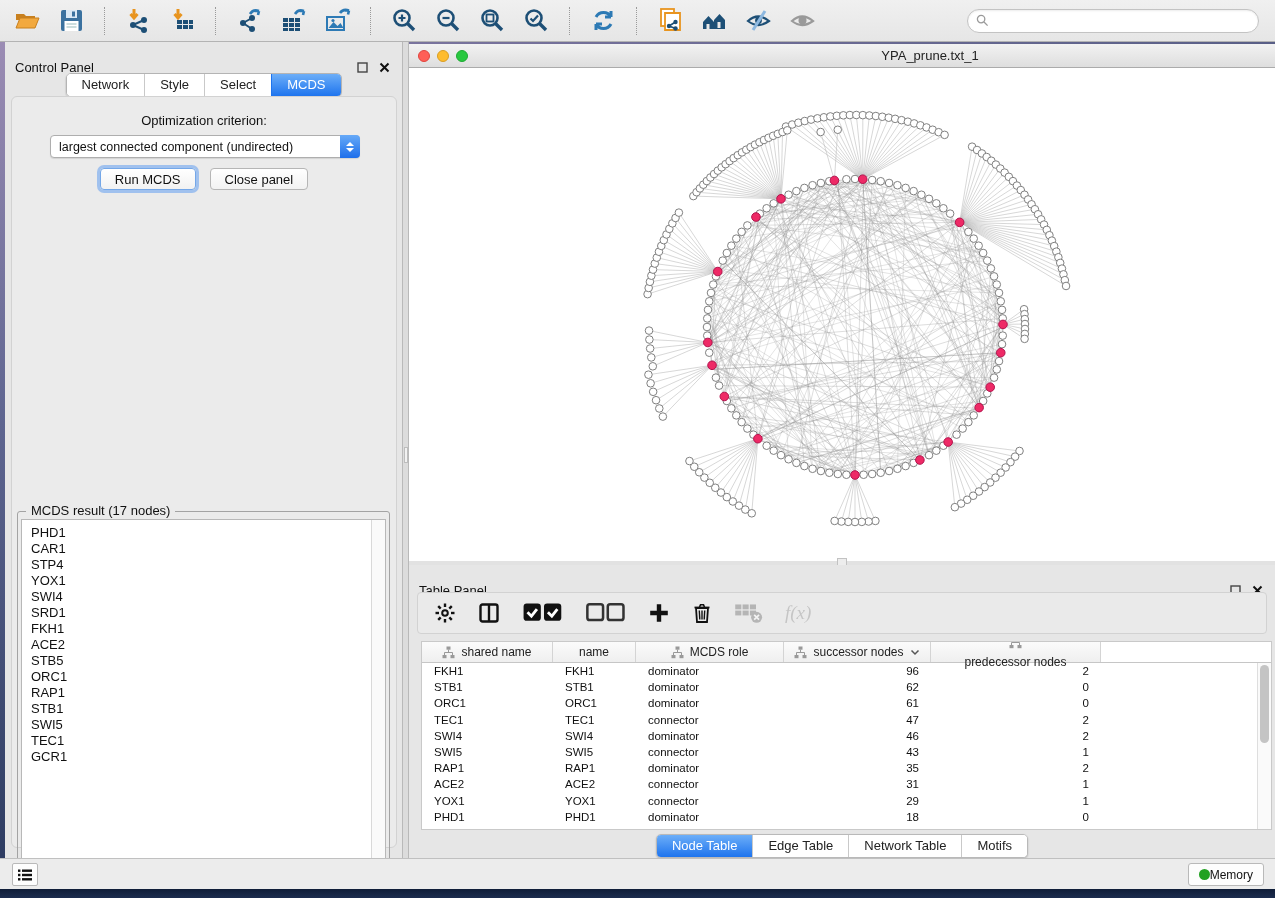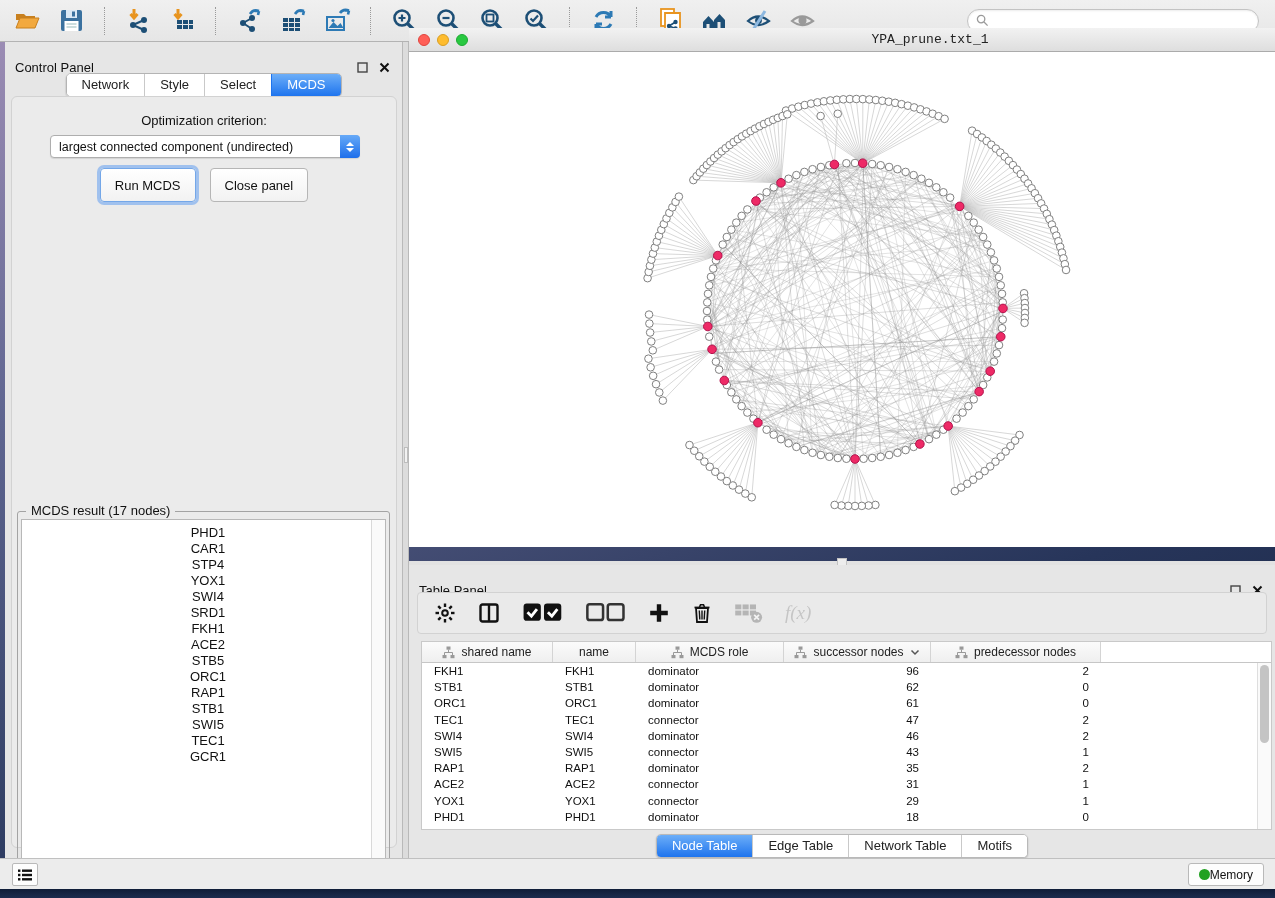--- a/index.html
+++ b/index.html
@@ -50,41 +50,41 @@
     box-shadow:0 1px 1px rgba(0,0,0,.1); font-size:12.5px; color:#111; }
   #criterion-select .val { flex:1; padding:0 8px; white-space:nowrap; overflow:hidden; }
   #criterion-select .stepper { width:20px; height:23px; margin:-1px -1px -1px 0;
     background:linear-gradient(#66a9f7,#1e6feb); border-radius:0 4px 4px 0;
     display:flex; flex-direction:column; align-items:center; justify-content:center; gap:2px; }
   .chev { width:0; height:0; border-left:4px solid transparent; border-right:4px solid transparent; }
   .chev.up { border-bottom:4px solid #fff; }
   .chev.down { border-top:4px solid #fff; }
 
   .cp-buttons { position:absolute; top:71px; left:0; right:0; display:flex; justify-content:center; gap:14px; }
-  .mac-btn { height:34px; padding:0 14px; background:linear-gradient(#ffffff,#f2f2f2);
+  .mac-btn { height:22px; padding:0 14px; background:linear-gradient(#ffffff,#f2f2f2);
     border:1px solid #b6b6b6; border-radius:4px; font-size:13px; color:#111;
     font-family:"Liberation Sans",sans-serif; }
   .mac-btn.focused { box-shadow:0 0 0 3px rgba(110,165,240,.6); border-color:#74a7e8; }
 
   #mcds-groupbox { position:absolute; left:5px; top:414px; width:373px; height:370px;
-    border:1px solid #a3a3a3; border-radius:3px;text-align:center; }
+    border:1px solid #a3a3a3; border-radius:3px; }
   #mcds-legend { position:absolute; top:-9px; left:8px; background:#ebebeb; padding:0 5px; font-size:13px; color:#111; }
   #mcds-list { position:absolute; left:3px; top:7px; right:3px; bottom:3px; background:#fff;
     border:1px solid #b8b8b8; overflow:hidden; }
   #mcds-items { padding:5px 0 0 9px; font-size:13px; line-height:16px; color:#111; }
   #mcds-scroll { position:absolute; right:0; top:0; bottom:0; width:14px; background:#fafafa; border-left:1px solid #d9d9d9; }
 
   
   #v-splitter { position:absolute; left:403px; top:42px; width:6px; height:816px; background:#dcdcdc; border-right:1px solid #b9b9b9; }
   #v-splitter .handle { position:absolute; top:405px; left:1px; width:4px; height:16px; background:#f2f2f2; border:1px solid #bdbdbd; }
   #h-splitter { position:absolute; left:409px; top:561px; width:866px; height:4px; background:#e2e2e2; }
   #h-splitter .handle { position:absolute; left:428px; top:-3px; width:10px; height:8px; background:#ededed; border:1px solid #c2c2c2; }
 
   
-  #network-window { position:absolute; left:409px; top:28px; width:866px; height:519px; background:#0f172a;font-family:Liberation Mono, monospace; }
+  #network-window { position:absolute; left:409px; top:44px; width:866px; height:519px; background:#0f172a; }
   #net-titlebar { height:24px; background:linear-gradient(#f2f2f2,#dedede); border-bottom:1px solid #ababab;
     position:relative; display:flex; align-items:center; }
   .traffic { position:absolute; left:9px; top:6px; display:flex; gap:7px; }
   .light { width:12px; height:12px; border-radius:50%; }
   .light.red { background:#ff5f57; border:1px solid #e0443e; }
   .light.yellow { background:#febc2e; border:1px solid #d99e23; }
   .light.green { background:#28c840; border:1px solid #1eaa33; }
   #net-title { position:absolute; left:0; right:0; top:4px; text-align:center; padding-left:176px;
     font-size:13px; color:#222; }
   #graph-canvas { width:866px; height:495px; display:block; background:#fff; }
@@ -1201,21 +1201,21 @@
             <rect x="4.5" y="0.5" width="4" height="3.2" fill="#999"></rect>
             <rect x="0.5" y="9" width="4" height="3.2" fill="#999"></rect>
             <rect x="8.5" y="9" width="4" height="3.2" fill="#999"></rect>
             <path d="M6.5 3.7 v2.8 M2.5 9 v-2.5 h8 V9" fill="none" stroke="#999" stroke-width="1"></path>
           </svg>
           <span>successor nodes</span>
           <svg class="sort" viewBox="0 0 10 7">
             <path d="M1.5 1.5 L5 5 L8.5 1.5" fill="none" stroke="#555" stroke-width="1.5"></path>
           </svg>
         </div>
-        <div class="th" style="width: 170px;">
+        <div class="th" style="width: 170px; flex-direction: column;">
           <svg class="tree" viewBox="0 0 13 13">
             <rect x="4.5" y="0.5" width="4" height="3.2" fill="#999"></rect>
             <rect x="0.5" y="9" width="4" height="3.2" fill="#999"></rect>
             <rect x="8.5" y="9" width="4" height="3.2" fill="#999"></rect>
             <path d="M6.5 3.7 v2.8 M2.5 9 v-2.5 h8 V9" fill="none" stroke="#999" stroke-width="1"></path>
           </svg>
           <span>predecessor nodes</span>
         </div>
       </div>
     <div id="tbody">

